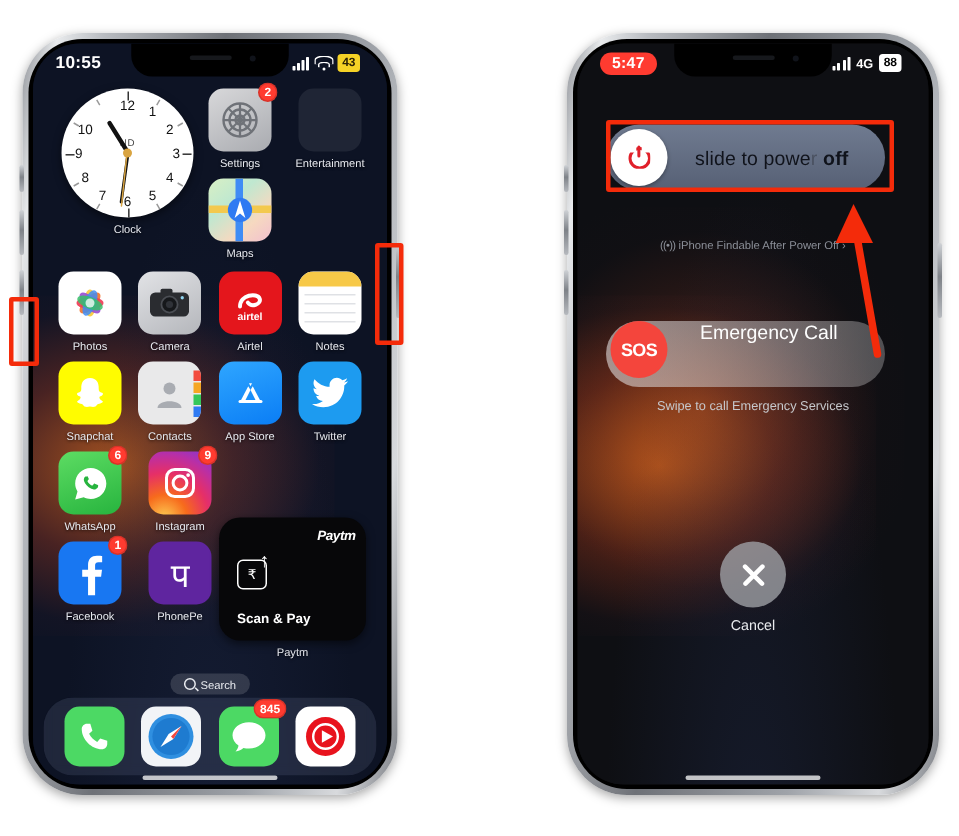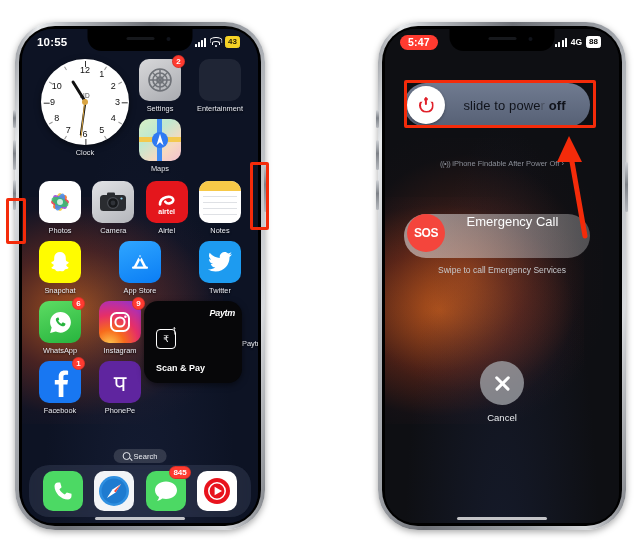--- a/index.html
+++ b/index.html
@@ -355,20 +355,33 @@
                          C22.4 18.9 20.4 20 18.5 20.3 C17.4 20.5 17.6 21.8 16 22.2
                          C14.8 22.5 14 22 13 22 C12 22 11.2 22.5 10 22.2
                          C8.4 21.8 8.6 20.5 7.5 20.3 C5.6 20 3.6 18.9 4.8 18.3
                          C6.6 17.4 7.4 15.7 6 15.2 C4.4 14.6 3.8 13.2 5 12.8
                          C6.5 12.4 7.3 12 7.2 10 C7 6.5 8.5 3 13 3 Z" fill="#fff"></path>
               </svg>
             </div>
             <div class="lbl">Snapchat</div>
           </div>
 
+          <div class="cell">
+            <div class="ic" style="background:#e9e9ea;">
+              <svg width="24" height="24" viewBox="0 0 24 24">
+                <circle cx="12" cy="9" r="4" fill="#a9acb2"></circle>
+                <path d="M4 22 C4 16 20 16 20 22 Z" fill="#a9acb2"></path>
+              </svg>
+              <div style="position:absolute;right:0;top:6px;width:5px;height:7px;background:#f24b3e;"></div>
+              <div style="position:absolute;right:0;top:14px;width:5px;height:7px;background:#f5a623;"></div>
+              <div style="position:absolute;right:0;top:22px;width:5px;height:7px;background:#34c759;"></div>
+              <div style="position:absolute;right:0;top:30px;width:5px;height:7px;background:#2f7af2;"></div>
+            </div>
+            <div class="lbl">Contacts</div>
+          </div>
 
           <div class="cell">
             <div class="ic" style="background:linear-gradient(160deg,#2fa6ff,#0a7df5);">
               <svg width="26" height="26" viewBox="0 0 26 26">
                 <path d="M6 19 L11.5 8.5 L13 11 L9 19 Z" fill="#fff"></path>
                 <path d="M20 19 L14.5 8.5 L13 11 L17 19 Z" fill="#fff"></path>
                 <rect x="5" y="17.6" width="16" height="2.1" rx="1" fill="#fff"></rect>
                 <path d="M12 6.5 L14 6.5 L13 8.5 Z" fill="#fff"></path>
               </svg>
             </div>
@@ -445,21 +458,21 @@
 
               <div class="cell">
                 <div class="ic" style="background:#5f259f;font-size:22px;color:#fff;">
                   <span style="font-family:'DejaVu Sans',sans-serif;">प</span>
                 </div>
                 <div class="lbl">PhonePe</div>
               </div>
             </div>
           </div>
 
-          <div style="display:flex;flex-direction:row;align-items:center;">
+          <div style="display:flex;flex-direction:column;align-items:center;margin-top:44px;">
             <div class="widget-paytm">
               <div class="paytm-logo">Paytm</div>
               <div class="paytm-scan">
                 <span>₹</span>
               </div>
               <div class="paytm-arr">↑</div>
               <div class="paytm-txt">Scan &amp; Pay</div>
             </div>
             <div class="lbl">Paytm</div>
           </div>

